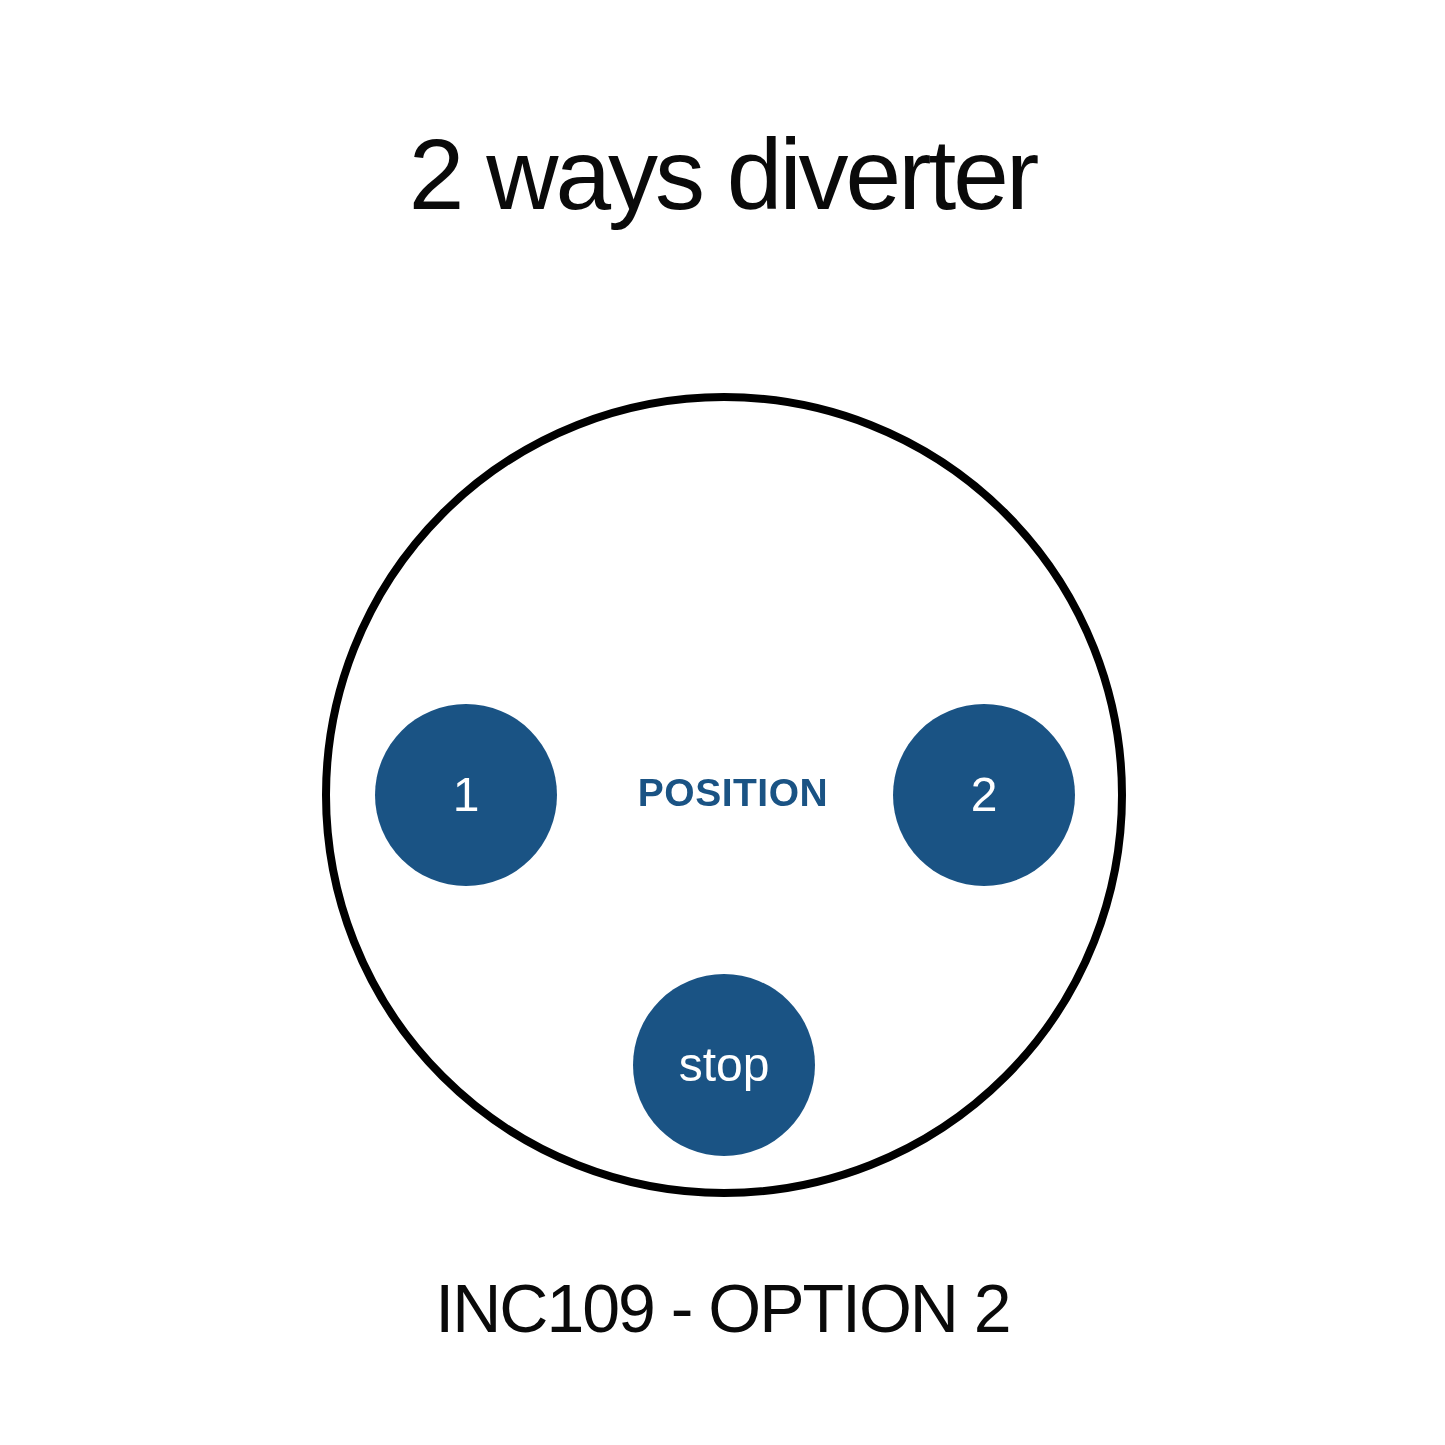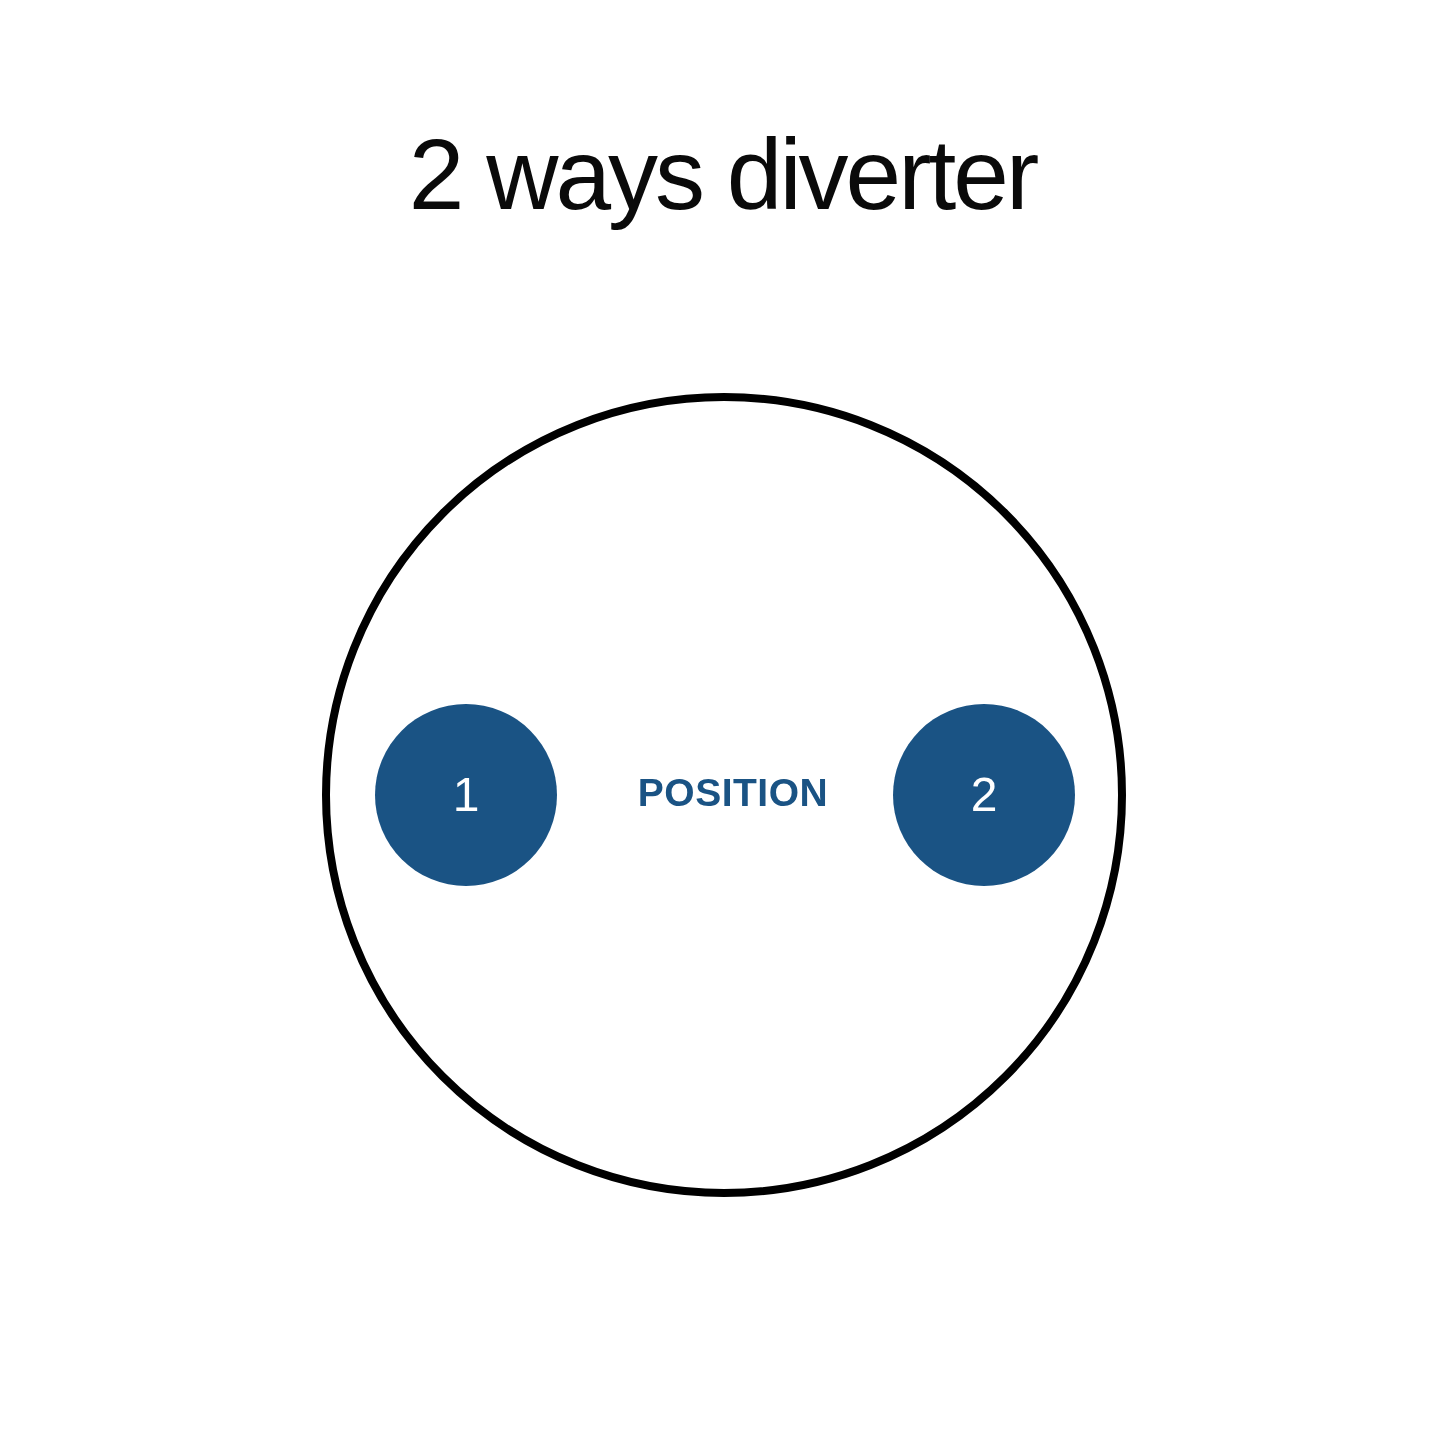--- a/index.html
+++ b/index.html
@@ -92,15 +92,19 @@
   <div class="pos-dot pos-1">
     <span>1</span>
   </div>
 
   <div class="center-label">POSITION</div>
 
   <div class="pos-dot pos-2">
     <span>2</span>
   </div>
 
+  <div class="pos-dot pos-stop">
+    <span>stop</span>
+  </div>
 
+  <div class="caption">INC109 - OPTION 2</div>
 
 </div>
 
 </body></html>

